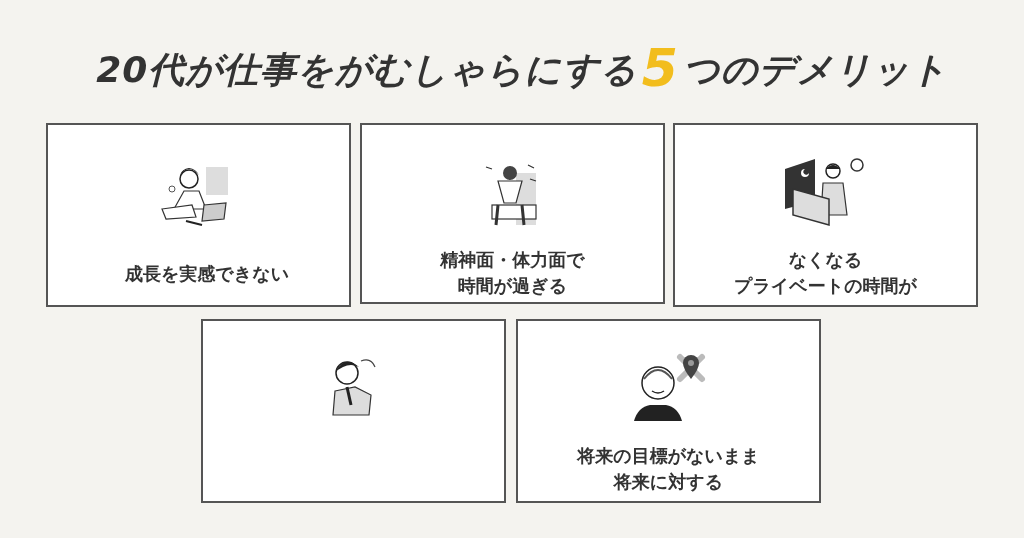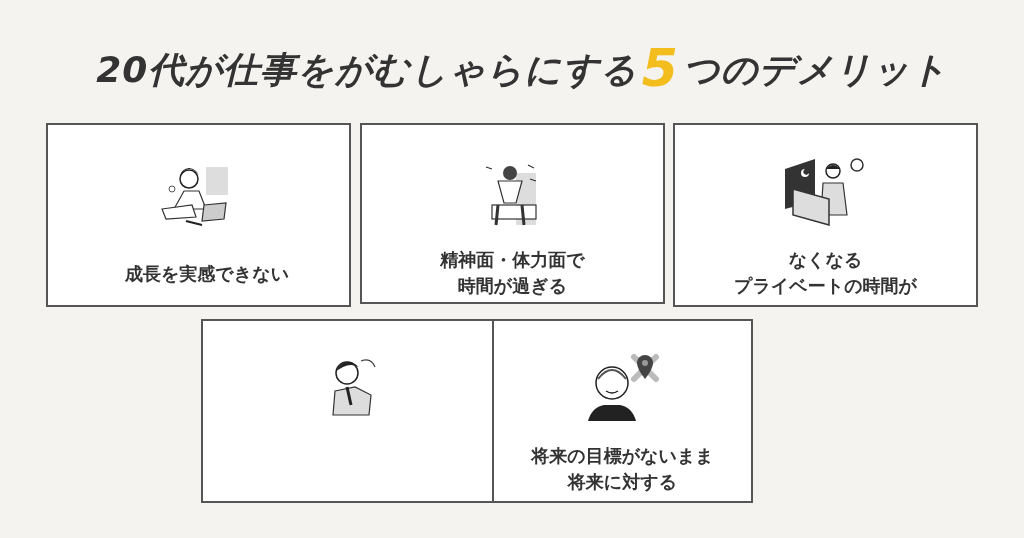--- a/index.html
+++ b/index.html
@@ -78,21 +78,21 @@
 <div class="card" style="left:201px; top:319px; width:305px; height:184px;">
   <svg class="ill" viewBox="0 0 110 80">
     <circle cx="48" cy="24" r="11" fill="#fff" stroke="#222" stroke-width="1.5"></circle>
     <path d="M37 22 Q46 6 60 18 Q52 14 44 18Z" fill="#222"></path>
     <path d="M36 42 L56 38 L72 46 L70 66 L34 66Z" fill="#ddd" stroke="#333" stroke-width="1.2"></path>
     <path d="M48 38 L52 56" stroke="#222" stroke-width="3"></path>
     <path d="M62 12 Q72 8 76 18" fill="none" stroke="#444" stroke-width="1.2"></path>
   </svg>
 </div>
 
-<div class="card" style="left:492px; top:319px; width:261px; height:184px;">
+<div class="card" style="left:516px; top:319px; width:305px; height:184px;">
   <svg class="ill" viewBox="0 0 110 80">
     <circle cx="44" cy="34" r="16" fill="#fff" stroke="#222" stroke-width="1.5"></circle>
     <path d="M30 30 Q44 12 58 30" fill="none" stroke="#555" stroke-width="2"></path>
     <path d="M38 42 Q44 46 50 42" fill="none" stroke="#222" stroke-width="1.5"></path>
     <path d="M20 72 Q24 58 36 56 L52 56 Q64 58 68 72Z" fill="#222"></path>
     <path d="M66 8 L88 30 M88 8 L66 30" stroke="#bbb" stroke-width="6" stroke-linecap="round"></path>
     <path d="M77 6 a8 8 0 0 1 8 8 q0 6 -8 16 q-8 -10 -8 -16 a8 8 0 0 1 8 -8Z" fill="#444"></path>
     <circle cx="77" cy="14" r="3" fill="#999"></circle>
   </svg>
   <div class="label" style="top:122px;">

